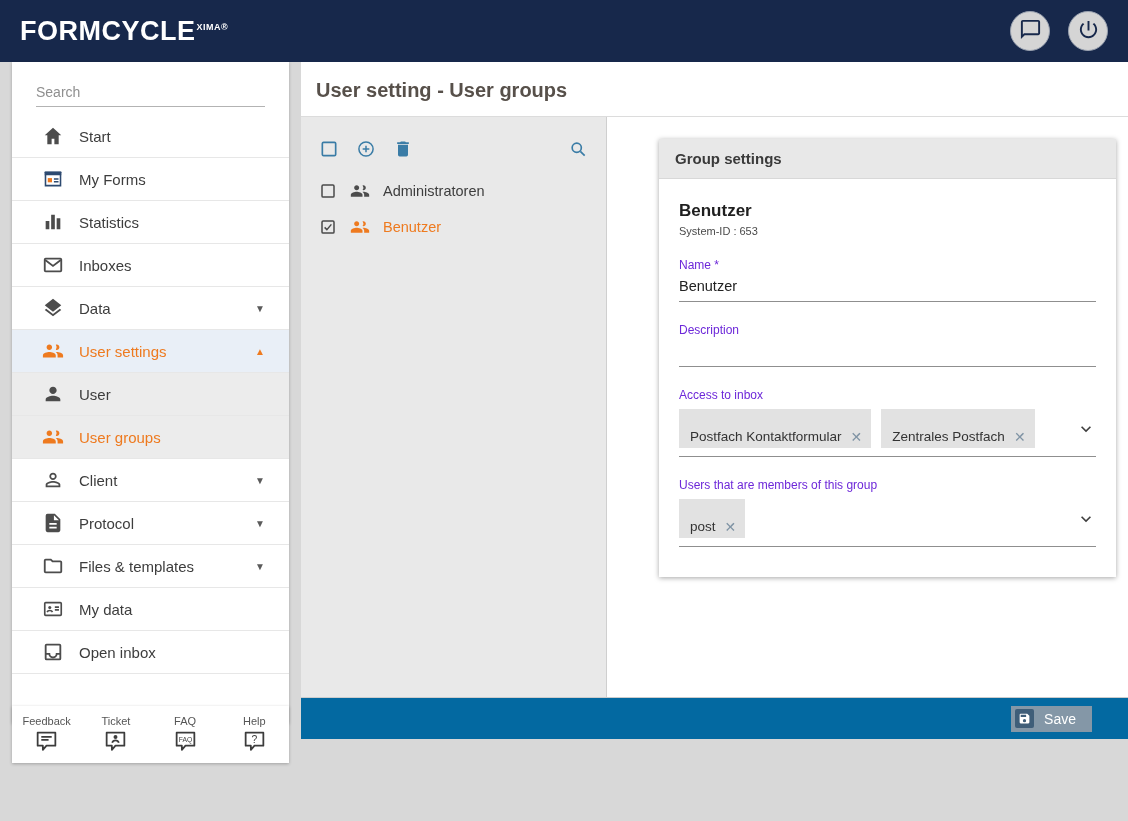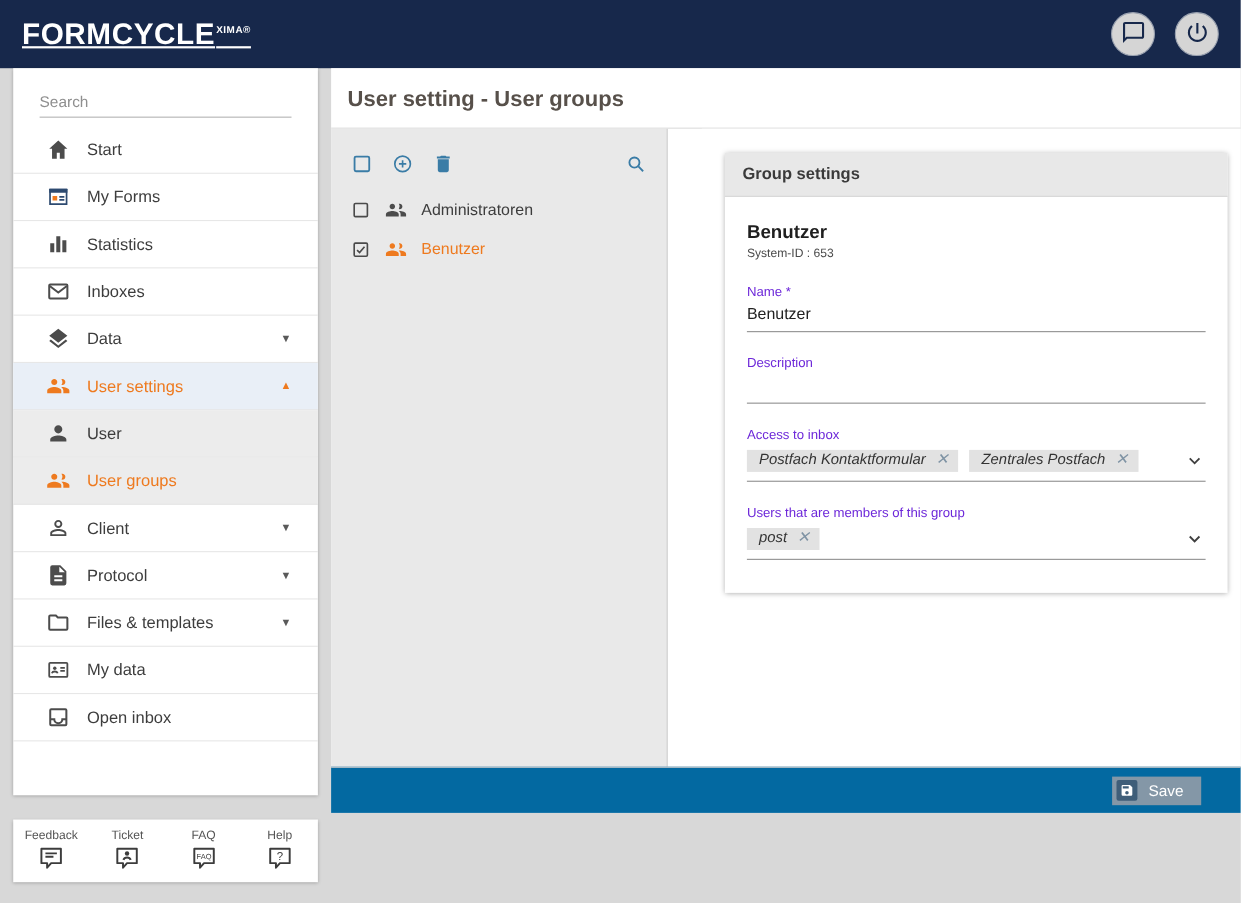--- a/index.html
+++ b/index.html
@@ -1,21 +1,21 @@
 <!DOCTYPE html>
 <html><head>
 <meta charset="utf-8">
 <style>
   * { box-sizing: border-box; margin: 0; padding: 0; }
   html, body { width: 1128px; height: 821px; }
   body { font-family: "Liberation Sans", sans-serif; background: #d8d8d8; position: relative; overflow: hidden; }
 
   
   .topbar { position: absolute; top: 0; left: 0; width: 1128px; height: 62px; background: #17284b; display: flex; align-items: center; padding: 0 20px; }
-  .logo { color: #fff; font-size: 27px; font-weight: bold; letter-spacing: .5px; text-decoration: underline; }
+  .logo { color: #fff; font-size: 27px; font-weight: bold; letter-spacing: .5px; }
   .logo sup { font-size: 9px; font-weight: bold; margin-left: 1px; }
   .topbar-actions { margin-left: auto; display: flex; gap: 18px; }
   .circle-btn { width: 40px; height: 40px; border-radius: 50%; background: #d5d5d5; border: 1px solid #9aa2b0; display: flex; align-items: center; justify-content: center; cursor: pointer; }
   .circle-btn svg { width: 23px; height: 23px; fill: #17284b; }
 
   
   .sidebar { position: absolute; left: 12px; top: 62px; width: 277px; height: 661px; background: #fff; box-shadow: 0 1px 3px rgba(0,0,0,.25); }
   .search-wrap { padding: 16px 24px 8px; }
   .search-wrap input { width: 100%; border: none; border-bottom: 1px solid #b3b3b3; background: transparent; font-size: 14px; padding: 6px 0; outline: none; color: #333; font-family: inherit; }
   .search-wrap input::placeholder { color: #8f8f8f; }
@@ -23,21 +23,21 @@
   .nav-icon { width: 22px; height: 22px; margin-right: 15px; display: flex; align-items: center; justify-content: center; color: #4c4c4c; flex: none; }
   .nav-icon svg { width: 22px; height: 22px; }
   .caret { margin-left: auto; font-size: 10px; color: #5a5a5a; }
   .nav-item.parent-active { background: #e9eff7; color: #ee7a1f; }
   .nav-item.parent-active .nav-icon, .nav-item.parent-active .caret { color: #ee7a1f; }
   .nav-item.sub { background: #ececec; }
   .nav-item.selected { color: #ee7a1f; }
   .nav-item.selected .nav-icon { color: #ee7a1f; }
 
   
-  .help-box { position: absolute; left: 12px; top: 745px; width: 277px; height: 57px; background: #fff; box-shadow: 0 1px 3px rgba(0,0,0,.25); display: flex; }
+  .help-box { position: absolute; left: 12px; top: 706px; width: 277px; height: 57px; background: #fff; box-shadow: 0 1px 3px rgba(0,0,0,.25); display: flex; }
   .help-cell { flex: 1; display: flex; flex-direction: column; align-items: center; justify-content: center; gap: 2px; cursor: pointer; }
   .help-cell .hlabel { font-size: 11px; color: #555; }
   .help-cell svg { width: 25px; height: 25px; color: #3c3c3c; }
 
   
   .main { position: absolute; left: 301px; top: 62px; width: 827px; height: 677px; background: #fff; display: flex; flex-direction: column; }
   .main-header { padding: 17px 20px 14px 15px; border-bottom: 1px solid #dcdcdc; }
   .main-header h1 { font-size: 20px; font-weight: bold; color: #57504a; }
   .main-body { flex: 1; display: flex; min-height: 0; }
 
@@ -57,21 +57,21 @@
   .detail-panel { flex: 1; background: #fff; margin-left: 31px; }
   .card { width: 457px; margin: 22px 0 0 21px; background: #fff; box-shadow: 0 1px 5px rgba(0,0,0,.35); }
   .card-header { background: #e8e8e8; border-bottom: 1px solid #d8d8d8; padding: 11px 16px; font-size: 15px; font-weight: bold; color: #3a3a3a; }
   .card-body { padding: 6px 20px 30px; }
   .card-body h2 { font-size: 17px; color: #1f1f1f; margin: 16px 0 4px; }
   .sysid { font-size: 11px; color: #4a4a4a; }
   .field { margin-top: 21px; }
   .field label { display: block; font-size: 12px; color: #6d28d9; margin-bottom: 1px; }
   .input-line { width: 100%; border: none; border-bottom: 1px solid #8f8f8f; background: transparent; font-size: 14.5px; color: #222; padding: 5px 0 7px; outline: none; font-family: inherit; }
   .chip-row { display: flex; align-items: center; gap: 10px; border-bottom: 1px solid #8f8f8f; padding: 6px 0 8px; cursor: pointer; }
-  .chip { background: #e2e2e2; display: inline-flex; gap: 9px; padding: 1px 9px 4px 11px; font-size: 13.5px; color: #333; font-style: italic; }
+  .chip { background: #e2e2e2; display: inline-flex; align-items: center; gap: 9px; padding: 20px 9px 4px 11px; font-size: 13.5px; color: #333; }
   .chip-x { color: #7f93a4; font-size: 14px; line-height: 1; cursor: pointer; }
   .dd-chevron { margin-left: auto; width: 20px; height: 20px; cursor: pointer; }
   .dd-chevron svg { width: 20px; height: 20px; fill: #3f3f3f; }
 
   .main-footer { height: 42px; border-top: 1px solid #cccccc; background: #0369a1; display: flex; align-items: center; justify-content: flex-end; padding-right: 36px; }
   .save-btn { display: inline-flex; align-items: center; gap: 10px; background: #8497a7; border: none; color: #fff; font-size: 14px; font-family: inherit; padding: 3px 16px 3px 4px; height: 26px; cursor: pointer; }
   .save-icon { width: 19px; height: 19px; background: #3f5e79; border-radius: 2px; display: flex; align-items: center; justify-content: center; }
   .save-icon svg { width: 13px; height: 13px; fill: #fff; }
 </style>
 </head>

